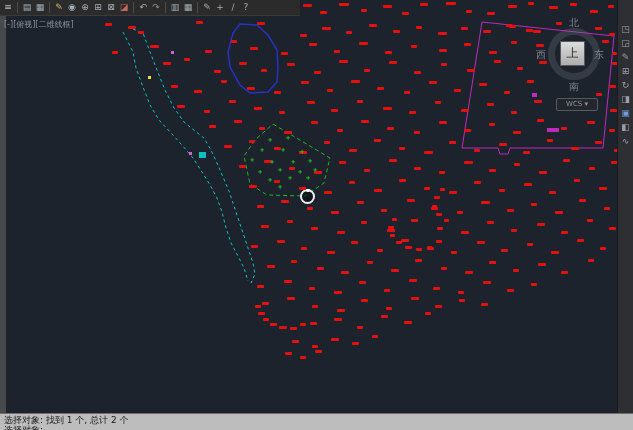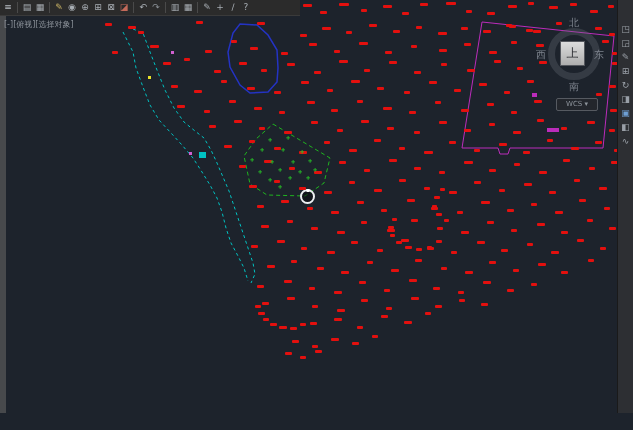--- a/index.html
+++ b/index.html
@@ -396,21 +396,21 @@
       <div class="tsep"></div>
       <div class="tbtn" style="color: rgb(168, 174, 180);">▥</div>
       <div class="tbtn" style="color: rgb(168, 174, 180);">▦</div>
       <div class="tsep"></div>
       <div class="tbtn" style="color: rgb(168, 174, 180);">✎</div>
       <div class="tbtn" style="color: rgb(168, 174, 180);">+</div>
       <div class="tbtn" style="color: rgb(168, 174, 180);">∕</div>
       <div class="tbtn" style="color: rgb(168, 174, 180);">?</div>
     </div>
 
-  <div id="vplabel">[-][俯视][选择对象]</div>
+  <div id="vplabel">[-][俯视][二维线框]</div>
 
   <div id="vcube">
     <div id="vring"></div>
     <span class="cdir" id="cN">北</span>
     <span class="cdir" id="cS">南</span>
     <span class="cdir" id="cW">西</span>
     <span class="cdir" id="cE">东</span>
     <div id="vface">上</div>
     <div id="wcsbox">WCS ▾</div>
   </div>
@@ -420,14 +420,18 @@
       <div class="rbtn">◲</div>
       <div class="rbtn">✎</div>
       <div class="rbtn">⊞</div>
       <div class="rbtn">↻</div>
       <div class="rbtn">◨</div>
       <div class="rbtn" style="color: rgb(110, 159, 212);">▣</div>
       <div class="rbtn">◧</div>
       <div class="rbtn">∿</div>
     </div>
 
+  <div id="cmd">
+    <div class="line">选择对象: 找到 1 个, 总计 2 个</div>
+    <div class="line">选择对象:</div>
+  </div>
 
 </div>
 
 </body></html>

